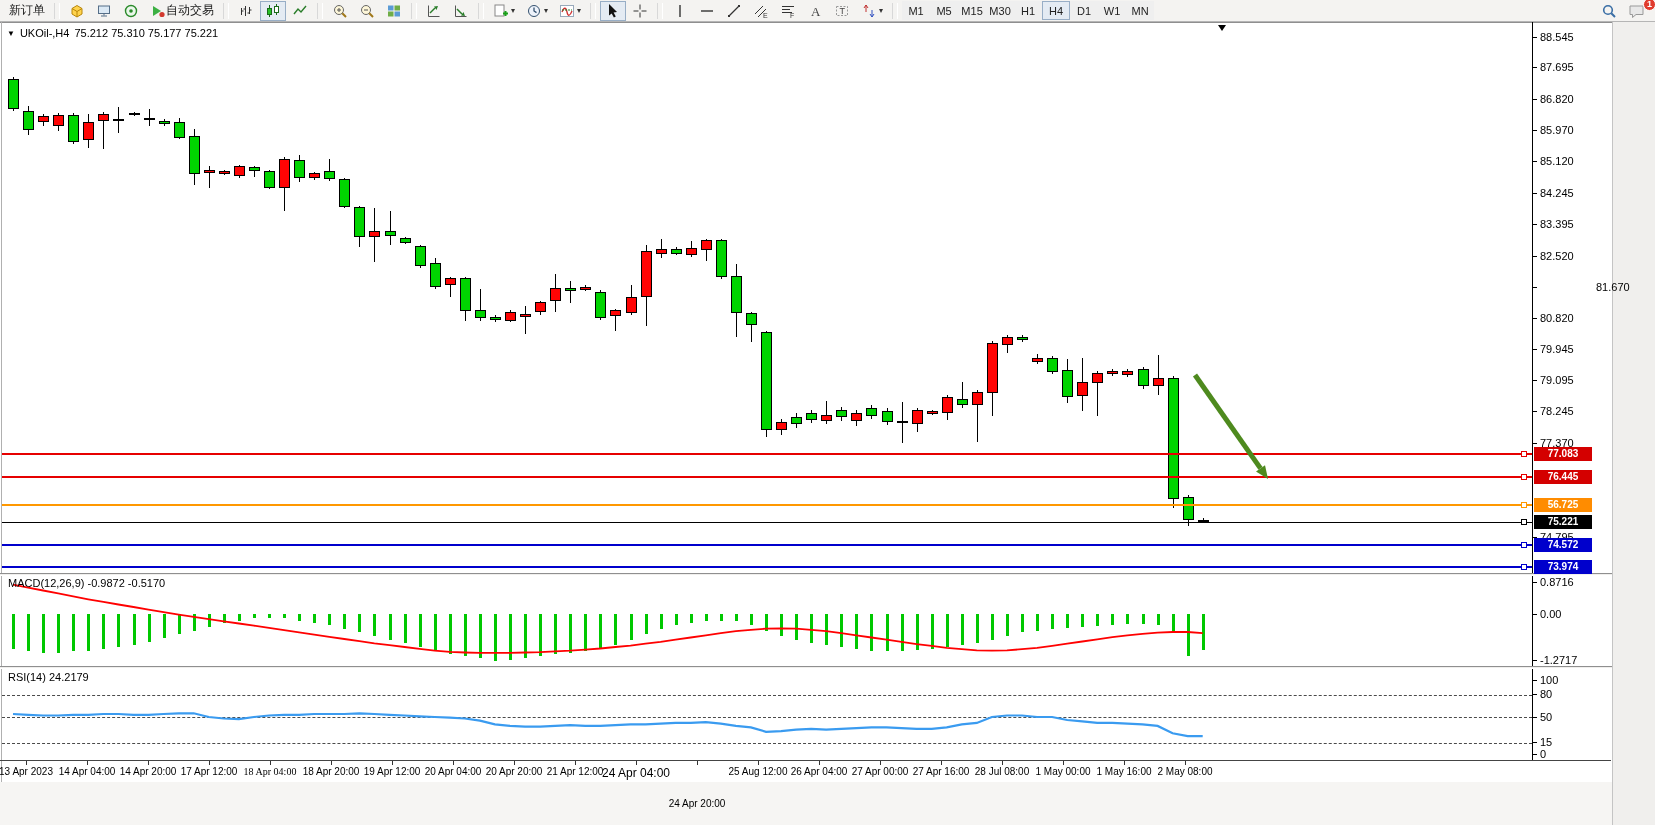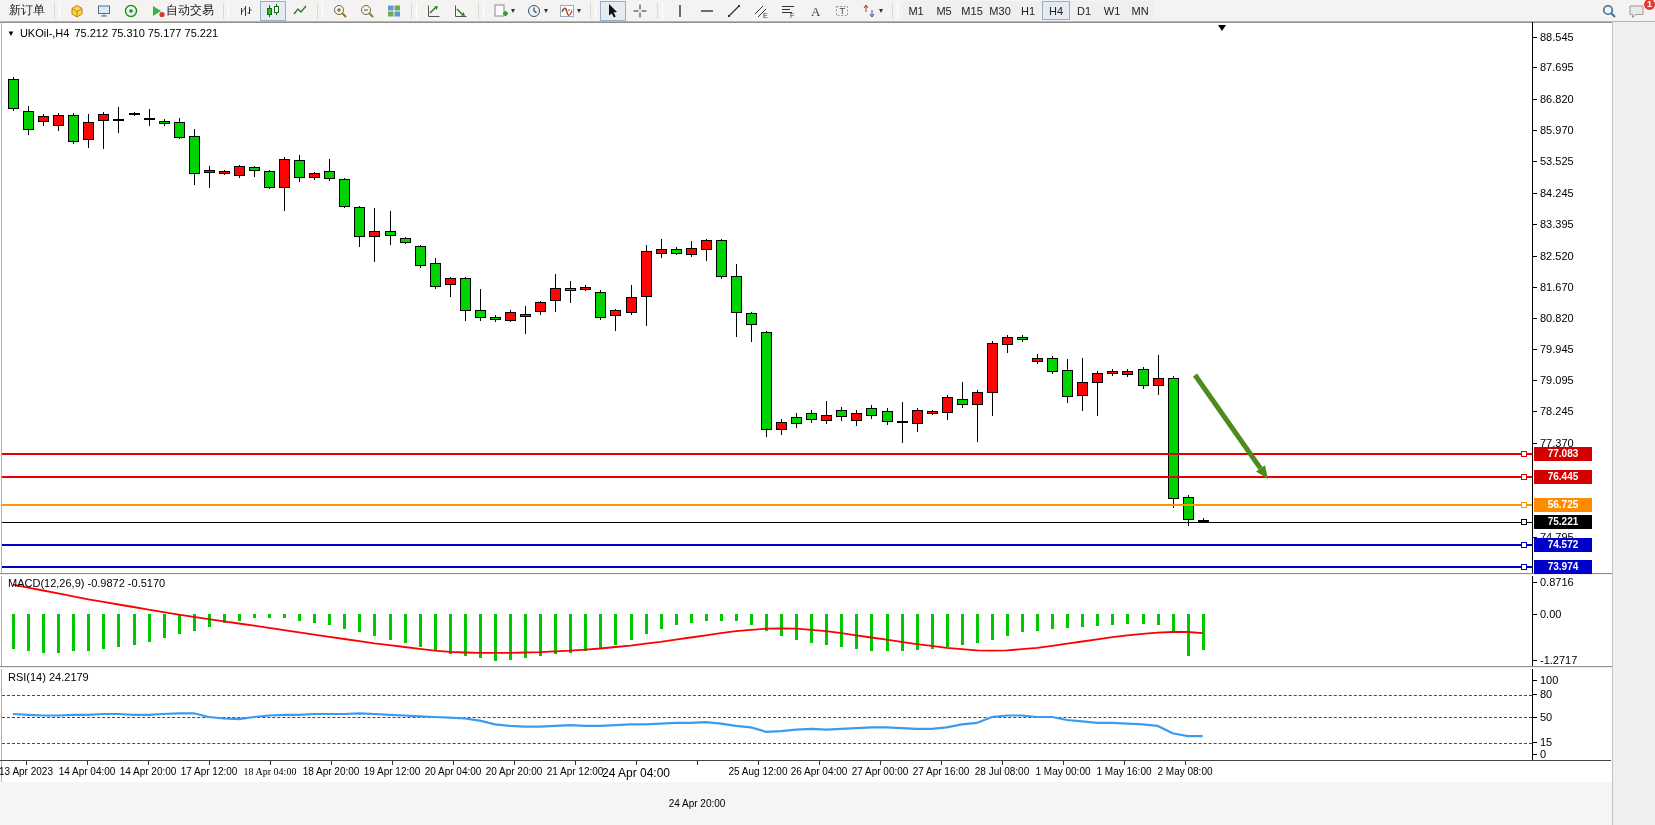--- a/index.html
+++ b/index.html
@@ -321,29 +321,29 @@
   </div>
 <div style="position: absolute; left: 1533px; top: 36.5px; width: 4px; height: 1px; background: rgb(0, 0, 0); z-index: 9;"></div>
     <div style="position: absolute; left: 1540px; top: 30.5px; font-size: 11px; color: rgb(0, 0, 0); z-index: 9; white-space: nowrap;">88.545</div>
     <div style="position: absolute; left: 1533px; top: 67.4px; width: 4px; height: 1px; background: rgb(0, 0, 0); z-index: 9;"></div>
     <div style="position: absolute; left: 1540px; top: 61.4px; font-size: 11px; color: rgb(0, 0, 0); z-index: 9; white-space: nowrap;">87.695</div>
     <div style="position: absolute; left: 1533px; top: 99.3px; width: 4px; height: 1px; background: rgb(0, 0, 0); z-index: 9;"></div>
     <div style="position: absolute; left: 1540px; top: 93.3px; font-size: 11px; color: rgb(0, 0, 0); z-index: 9; white-space: nowrap;">86.820</div>
     <div style="position: absolute; left: 1533px; top: 130.2px; width: 4px; height: 1px; background: rgb(0, 0, 0); z-index: 9;"></div>
     <div style="position: absolute; left: 1540px; top: 124.2px; font-size: 11px; color: rgb(0, 0, 0); z-index: 9; white-space: nowrap;">85.970</div>
     <div style="position: absolute; left: 1533px; top: 161.1px; width: 4px; height: 1px; background: rgb(0, 0, 0); z-index: 9;"></div>
-    <div style="position: absolute; left: 1540px; top: 155.1px; font-size: 11px; color: rgb(0, 0, 0); z-index: 9; white-space: nowrap;">53.525</div>
+    <div style="position: absolute; left: 1540px; top: 155.1px; font-size: 11px; color: rgb(0, 0, 0); z-index: 9; white-space: nowrap;">85.120</div>
     <div style="position: absolute; left: 1533px; top: 192.9px; width: 4px; height: 1px; background: rgb(0, 0, 0); z-index: 9;"></div>
     <div style="position: absolute; left: 1540px; top: 186.9px; font-size: 11px; color: rgb(0, 0, 0); z-index: 9; white-space: nowrap;">84.245</div>
     <div style="position: absolute; left: 1533px; top: 223.9px; width: 4px; height: 1px; background: rgb(0, 0, 0); z-index: 9;"></div>
     <div style="position: absolute; left: 1540px; top: 217.9px; font-size: 11px; color: rgb(0, 0, 0); z-index: 9; white-space: nowrap;">83.395</div>
     <div style="position: absolute; left: 1533px; top: 255.7px; width: 4px; height: 1px; background: rgb(0, 0, 0); z-index: 9;"></div>
     <div style="position: absolute; left: 1540px; top: 249.7px; font-size: 11px; color: rgb(0, 0, 0); z-index: 9; white-space: nowrap;">82.520</div>
     <div style="position: absolute; left: 1533px; top: 286.6px; width: 4px; height: 1px; background: rgb(0, 0, 0); z-index: 9;"></div>
-    <div style="position: absolute; left: 1540px; top: 280.6px; font-size: 11px; color: rgb(0, 0, 0); z-index: 9; white-space: nowrap;">81.670</div>
+    <div style="position: absolute; left: 1596px; top: 280.6px; font-size: 11px; color: rgb(0, 0, 0); z-index: 9; white-space: nowrap;">81.670</div>
     <div style="position: absolute; left: 1533px; top: 317.5px; width: 4px; height: 1px; background: rgb(0, 0, 0); z-index: 9;"></div>
     <div style="position: absolute; left: 1540px; top: 311.5px; font-size: 11px; color: rgb(0, 0, 0); z-index: 9; white-space: nowrap;">80.820</div>
     <div style="position: absolute; left: 1533px; top: 349.4px; width: 4px; height: 1px; background: rgb(0, 0, 0); z-index: 9;"></div>
     <div style="position: absolute; left: 1540px; top: 343.4px; font-size: 11px; color: rgb(0, 0, 0); z-index: 9; white-space: nowrap;">79.945</div>
     <div style="position: absolute; left: 1533px; top: 380.3px; width: 4px; height: 1px; background: rgb(0, 0, 0); z-index: 9;"></div>
     <div style="position: absolute; left: 1540px; top: 374.3px; font-size: 11px; color: rgb(0, 0, 0); z-index: 9; white-space: nowrap;">79.095</div>
     <div style="position: absolute; left: 1533px; top: 411.2px; width: 4px; height: 1px; background: rgb(0, 0, 0); z-index: 9;"></div>
     <div style="position: absolute; left: 1540px; top: 405.2px; font-size: 11px; color: rgb(0, 0, 0); z-index: 9; white-space: nowrap;">78.245</div>
     <div style="position: absolute; left: 1533px; top: 443px; width: 4px; height: 1px; background: rgb(0, 0, 0); z-index: 9;"></div>
     <div style="position: absolute; left: 1540px; top: 437px; font-size: 11px; color: rgb(0, 0, 0); z-index: 9; white-space: nowrap;">77.370</div>

